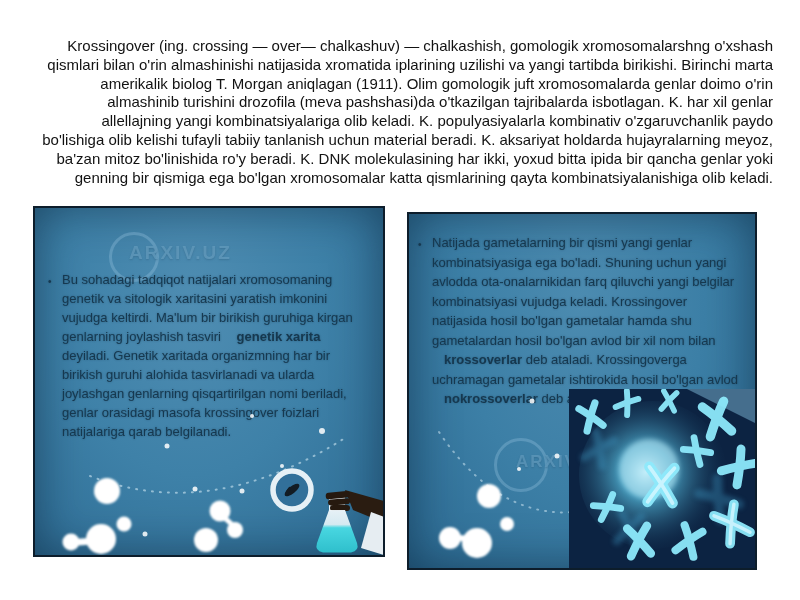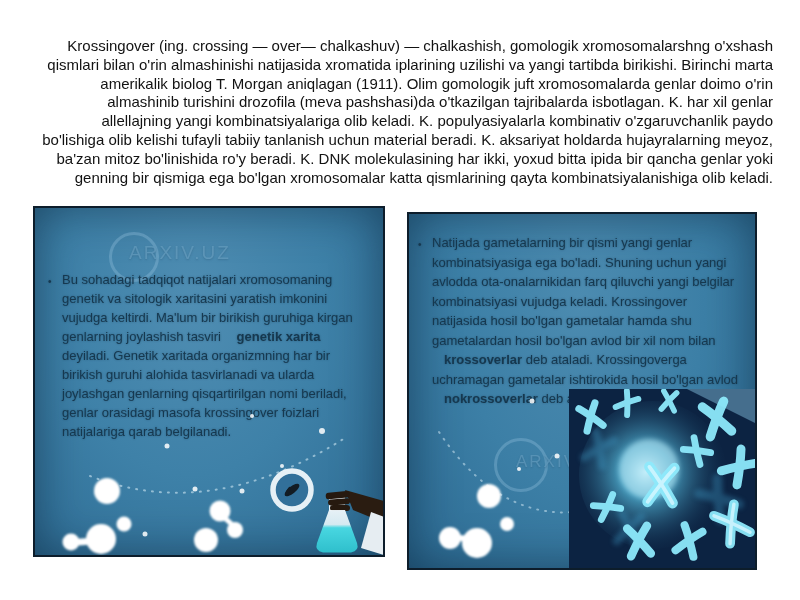--- a/index.html
+++ b/index.html
@@ -43,21 +43,21 @@
   .slide-body p{margin:0;position:relative;}
   .bold{font-weight:bold;margin-left:12px;}
 
   
   .watermark{position:absolute;opacity:.55;pointer-events:none;}
   .wm-circle{
     position:absolute;border:3px solid rgba(170,210,235,.5);border-radius:50%;
   }
   .wm-text{
     position:absolute;color:rgba(125,175,205,.75);letter-spacing:2px;
-    font-weight:normal;font-size:19px;text-shadow:0 1px 2px rgba(30,70,100,.5);text-align:center;
+    font-weight:bold;font-size:19px;text-shadow:0 1px 2px rgba(30,70,100,.5);text-align:center;
   }
   .wm-left{left:68px;top:20px;width:140px;height:56px;}
   .wm-left .wm-circle{left:6px;top:4px;width:44px;height:44px;}
   .wm-left .wm-text{left:26px;top:14px;}
   .wm-right{left:85px;top:222px;width:140px;height:56px;}
   .wm-right .wm-circle{left:0px;top:2px;width:48px;height:48px;}
   .wm-right .wm-text{left:22px;top:16px;font-size:17px;}
 
   .deco{position:absolute;left:0;top:0;width:100%;height:100%;pointer-events:none;}
 

